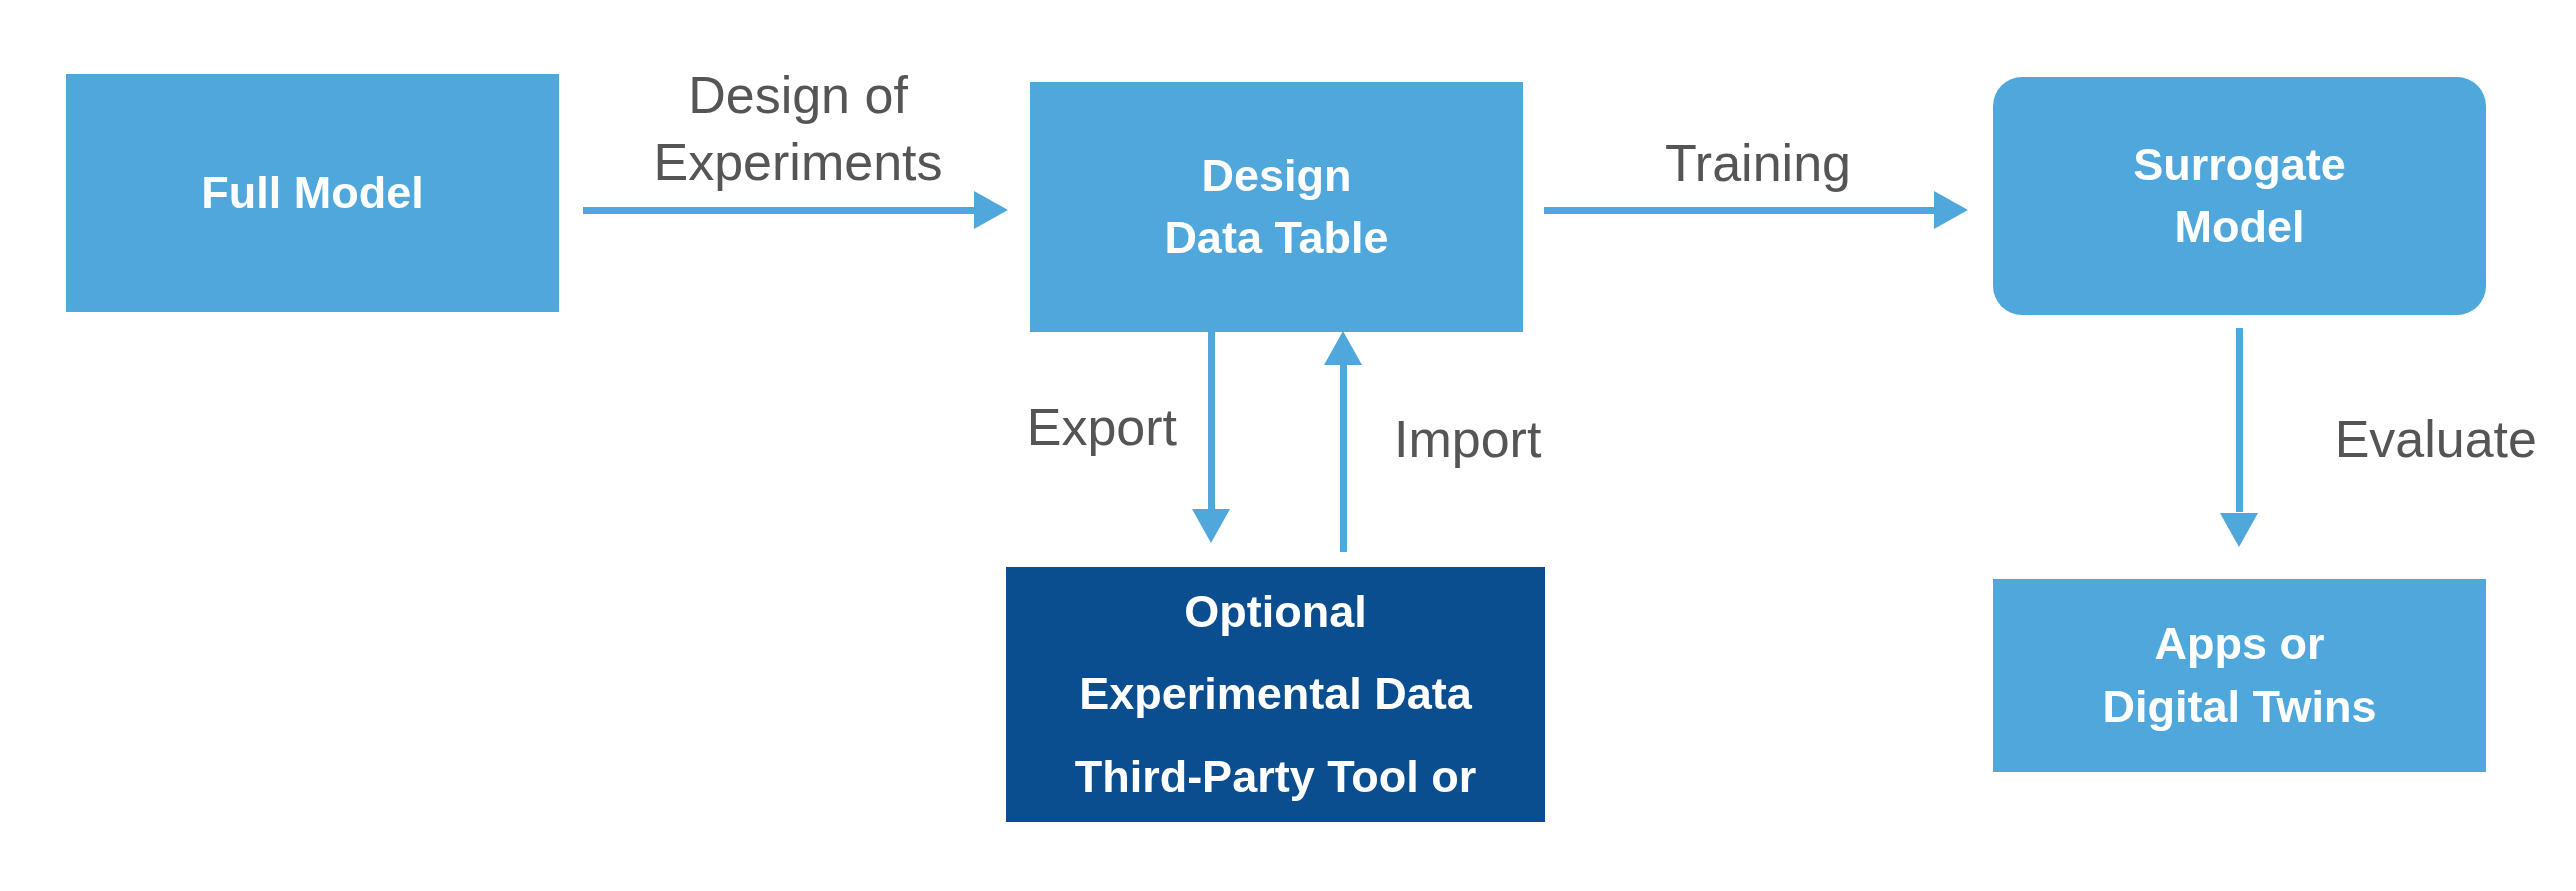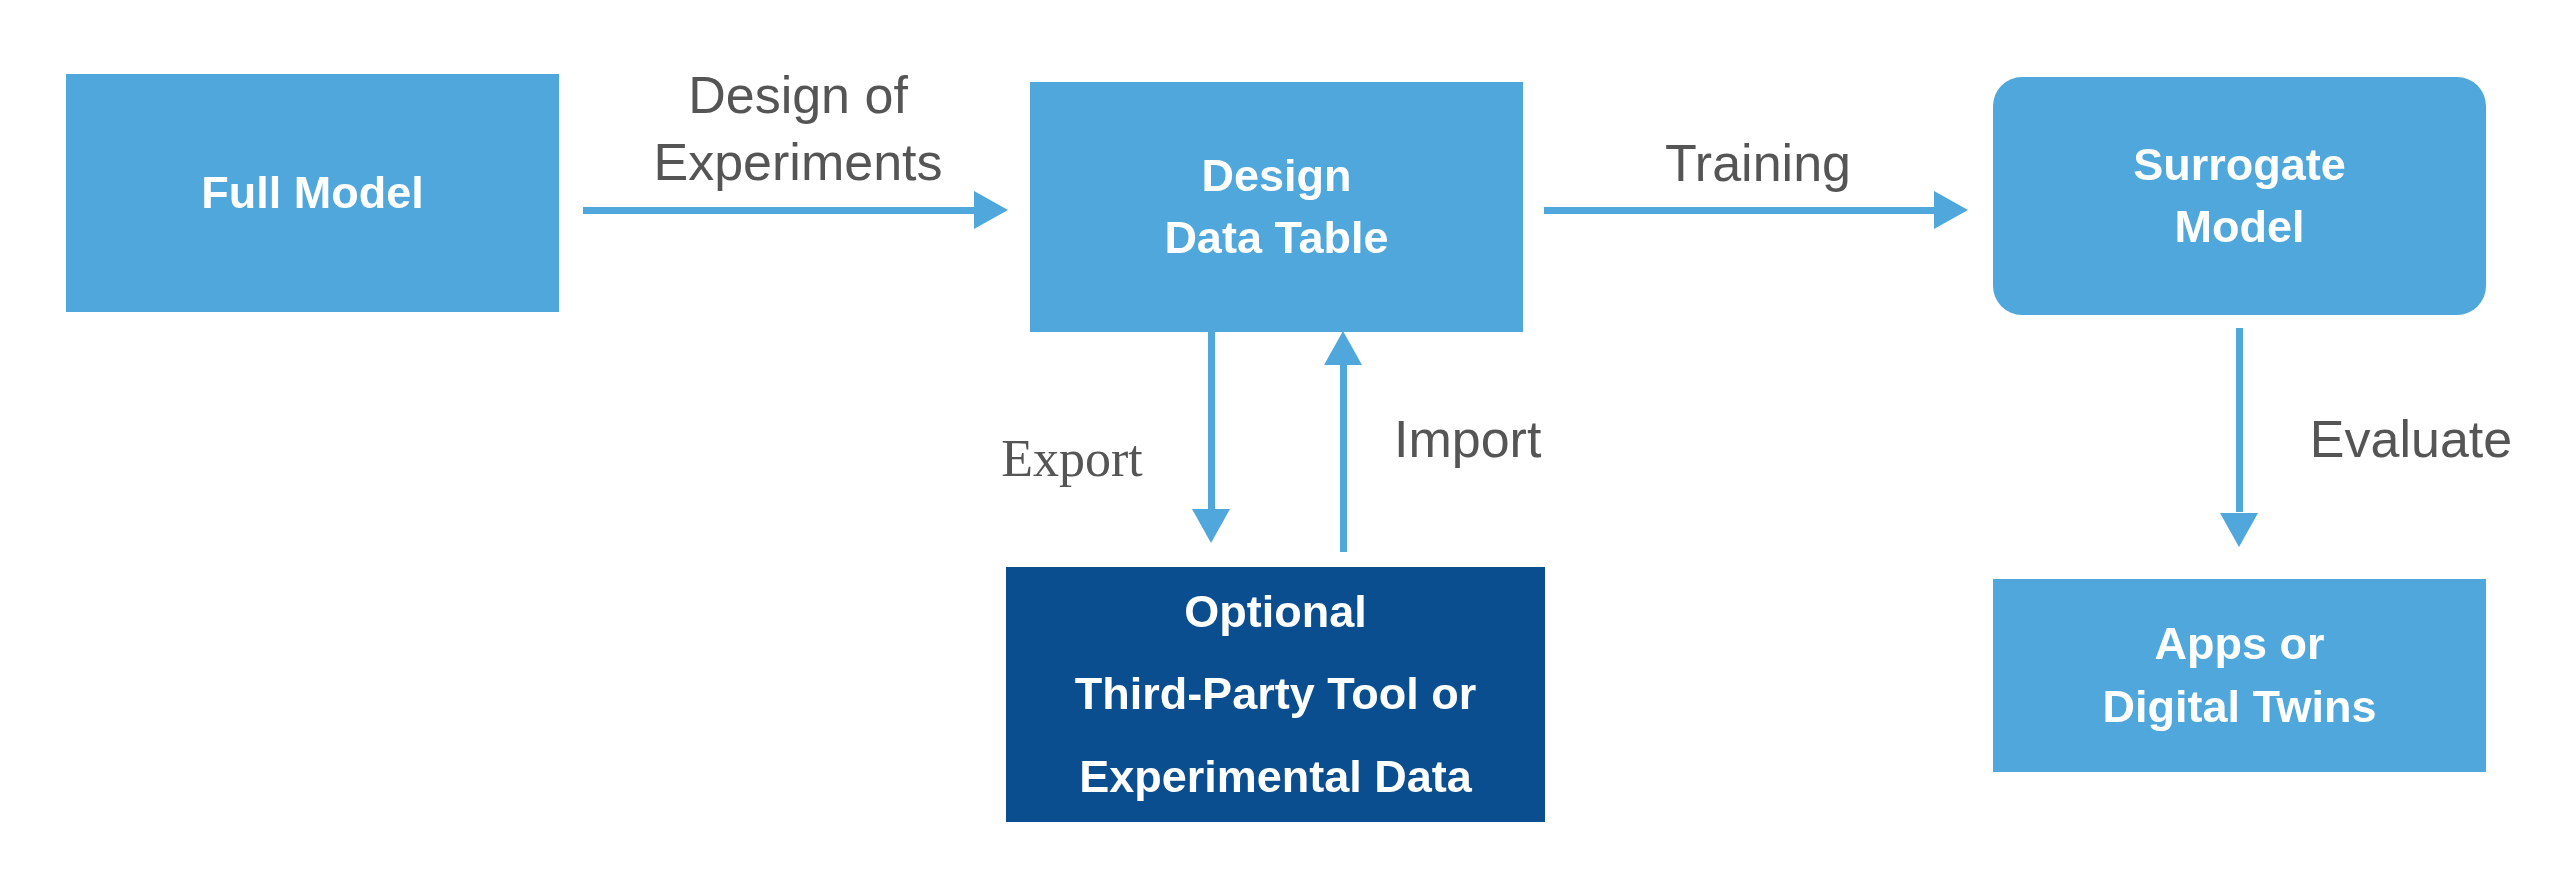--- a/index.html
+++ b/index.html
@@ -108,50 +108,50 @@
   <div>
     <div class="shaft-h" style="left:1544px; top:207px; width:391px;"></div>
     <div class="head-right" style="left:1934px; top:191px;"></div>
   </div>
 
   <div class="node light" style="left:1993px; top:77px; width:493px; height:238px;border-radius:29px;">
     <span>Surrogate</span>
     <span>Model</span>
   </div>
 
-  <div class="edge-label" style="left:967px; top:426px; width:210px; font-family:Liberation Serif, serif;">
+  <div class="edge-label" style="left:967px; top:394px; width:210px; text-align:right;">
     <span>Export</span>
   </div>
 
   <div>
     <div class="shaft-v" style="left:1208px; top:328px; height:181px;"></div>
     <div class="head-down" style="left:1192px; top:509px;"></div>
   </div>
 
   <div>
     <div class="head-up" style="left:1324px; top:331px;"></div>
     <div class="shaft-v" style="left:1340px; top:363px; height:189px;"></div>
   </div>
 
   <div class="edge-label" style="left:1394px; top:406px; width:238px; text-align:left;">
     <span>Import</span>
   </div>
 
   <div class="node dark" style="left:1006px; top:567px; width:539px; height:255px;">
     <span>Optional</span>
+    <span>Experimental Data</span>
     <span>Third-Party Tool or</span>
-    <span>Experimental Data</span>
   </div>
 
   <div>
     <div class="shaft-v" style="left:2236px; top:328px; height:184px;"></div>
     <div class="head-down" style="left:2220px; top:513px;"></div>
   </div>
 
-  <div class="edge-label" style="left:2285px; top:406px; width:252px; text-align:center;">
+  <div class="edge-label" style="left:2285px; top:406px; width:252px; text-align:right;">
     <span>Evaluate</span>
   </div>
 
   <div class="node light" style="left:1993px; top:579px; width:493px; height:193px;">
     <span>Apps or</span>
     <span>Digital Twins</span>
   </div>
 
 </div>
 

